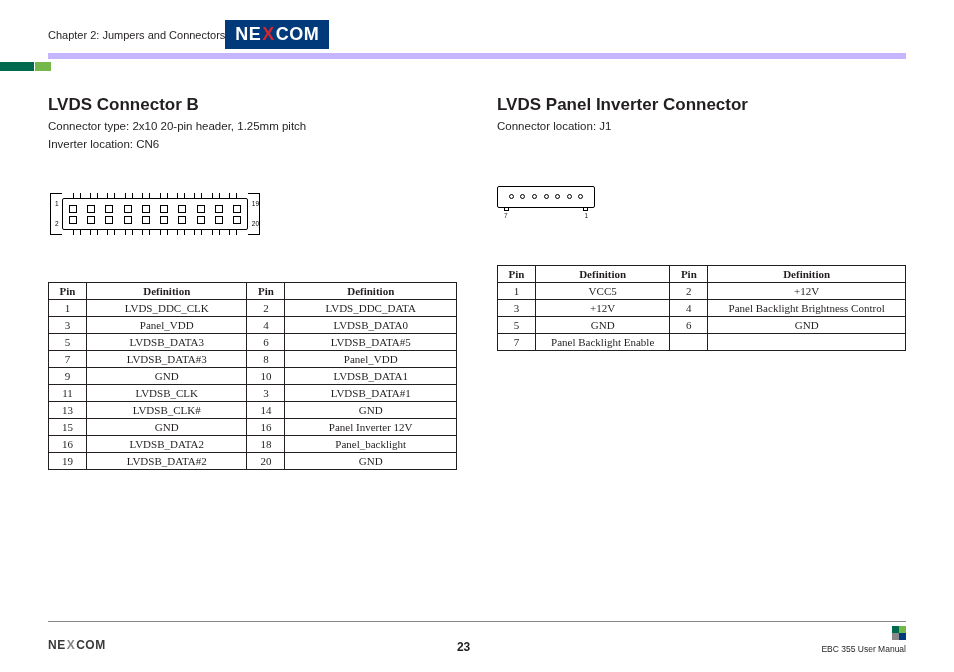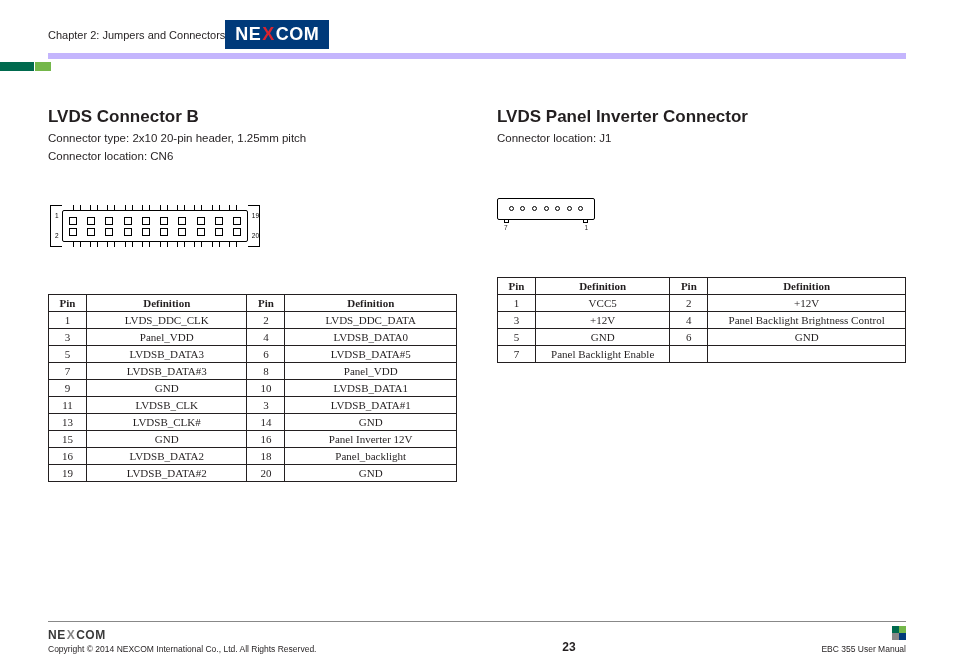--- a/index.html
+++ b/index.html
@@ -35,21 +35,21 @@
     display: flex;
     margin-top: 3px;
     margin-left: -48px;
   }
   .accent-bar .seg1 { width: 34px; height: 9px; background: #006a4e; }
   .accent-bar .seg2 { width: 16px; height: 9px; background: #74b74a; margin-left: 1px; }
 
   .content {
     display: flex;
     gap: 40px;
-    margin-top: 36px;
+    margin-top: 24px;
   }
   .col { flex: 1; }
   h2 { font-size: 17px; font-weight: bold; margin-bottom: 4px; }
   .subdesc { font-size: 11.5px; line-height: 1.35; margin-bottom: 2px; }
 
   .diagram-zone { height: 120px; display: flex; align-items: center; }
 
   
   .conn20 {
     position: relative;
@@ -189,21 +189,21 @@
 <div class="accent-bar">
   <div class="seg1"></div>
     <div class="seg2"></div>
 </div>
 
 <div class="content">
 
   <div class="col">
     <h2>LVDS Connector B</h2>
     <div class="subdesc">Connector type: 2x10 20-pin header, 1.25mm pitch</div>
-    <div class="subdesc">Connector location: CN6</div>
+    <div class="subdesc">Inverter location: CN6</div>
 
     <div class="diagram-zone">
       <div class="conn20-wrap" style="margin-left:14px;">
         <div class="endcap left"></div>
         <div class="endcap right"></div>
         <div class="notchrow">
             <span class="notch"></span>
             <span class="notch"></span>
             <span class="notch"></span>
             <span class="notch"></span>
@@ -395,21 +395,20 @@
 </div>
 
 <div class="footer">
   <div class="footer-rule">
     <div>
       <div class="logo-small">
         <span>NE</span>
           <span class="logo-x">X</span>
           <span>COM</span>
       </div>
-      <div>Copyright © 2014 NEXCOM International Co., Ltd. All Rights Reserved.</div>
     </div>
     <div class="pnum">23</div>
     <div class="fright">
       <span class="corner"></span>
       <div>EBC 355 User Manual</div>
     </div>
   </div>
 </div>
 
 </body></html>

